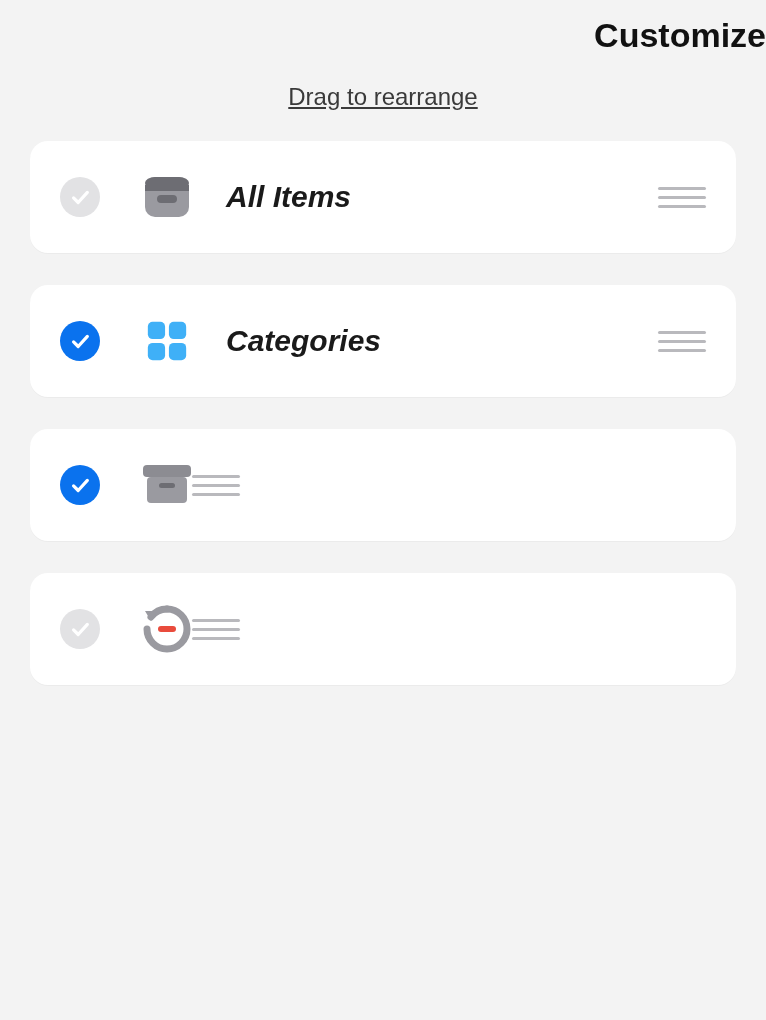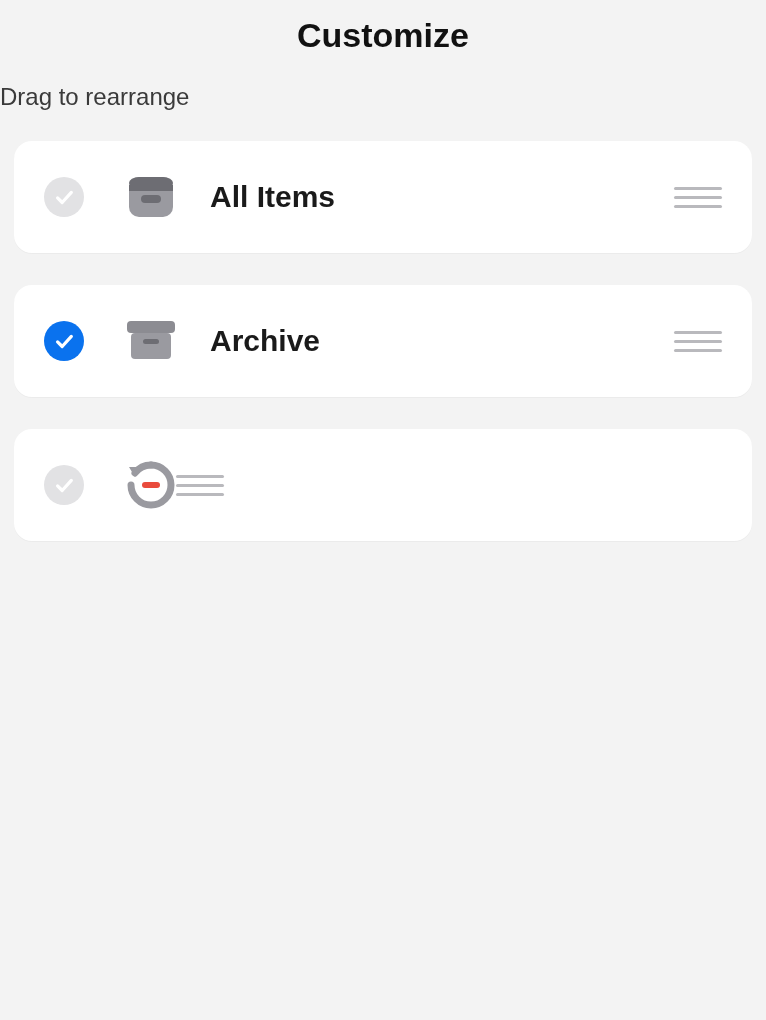--- a/index.html
+++ b/index.html
@@ -4,35 +4,38 @@
 <style>
   * { box-sizing: border-box; margin: 0; padding: 0; }
   body {
     width: 766px;
     height: 1020px;
     background: #f3f3f3;
     font-family: -apple-system, BlinkMacSystemFont, "Segoe UI", Helvetica, Arial, sans-serif;
     overflow: hidden;
   }
   .page-title {
-    text-align: center;
+    text-align: right;
     font-size: 34px;
     font-weight: 700;
     color: #111;
     padding-top: 16px;
   }
   .subtitle {
+    text-align: center;
     font-size: 24px;
     color: #3a3a3a;
     margin-top: 28px;
     margin-bottom: 30px;
     font-weight: 400;
+    text-decoration: underline;
   }
   .list {
-    padding: 0 14px;
+    padding: 0 30px;
+    font-style: italic;
   }
   .row {
     background: #fff;
     border-radius: 18px;
     height: 112px;
     display: flex;
     align-items: center;
     padding: 0 30px;
     margin-bottom: 32px;
     box-shadow: 0 1px 0 rgba(0,0,0,0.03);
@@ -104,36 +107,56 @@
     </div>
     <div class="label">All Items</div>
     <div class="drag">
         <span></span>
         <span></span>
         <span></span>
       </div>
   </div>
 
 
+  <div class="row">
+    <div class="check on">
+      <svg viewBox="0 0 24 24" fill="none" stroke-width="3.5" stroke-linecap="round" stroke-linejoin="round">
+          <polyline points="5 13 10 18 20 7"></polyline>
+        </svg>
+    </div>
+    <div class="icon-slot">
+      <svg viewBox="0 0 48 48" width="46" height="46">
+        <rect x="4" y="4" width="18" height="18" rx="5" fill="#3fb0f7"></rect>
+        <rect x="26" y="4" width="18" height="18" rx="5" fill="#3fb0f7"></rect>
+        <rect x="4" y="26" width="18" height="18" rx="5" fill="#3fb0f7"></rect>
+        <rect x="26" y="26" width="18" height="18" rx="5" fill="#3fb0f7"></rect>
+      </svg>
+    </div>
+    <div class="label">Categories</div>
+    <div class="drag">
+        <span></span>
+        <span></span>
+        <span></span>
+      </div>
+  </div>
 
 
   <div class="row">
     <div class="check on">
       <svg viewBox="0 0 24 24" fill="none" stroke-width="3.5" stroke-linecap="round" stroke-linejoin="round">
           <polyline points="5 13 10 18 20 7"></polyline>
         </svg>
     </div>
     <div class="icon-slot">
       <svg viewBox="0 0 48 48" width="48" height="48">
         <rect x="0" y="4" width="48" height="12" rx="4" fill="#8c8c92"></rect>
         <rect x="4" y="16" width="40" height="26" rx="4" fill="#9a9aa0"></rect>
         <rect x="16" y="22" width="16" height="5" rx="2.5" fill="#6d6d73"></rect>
       </svg>
     </div>
-    <div class="label">Archive</div>
     <div class="drag">
         <span></span>
         <span></span>
         <span></span>
       </div>
   </div>
 
   <div class="row">
     <div class="check off">
       <svg viewBox="0 0 24 24" fill="none" stroke-width="3.5" stroke-linecap="round" stroke-linejoin="round">

